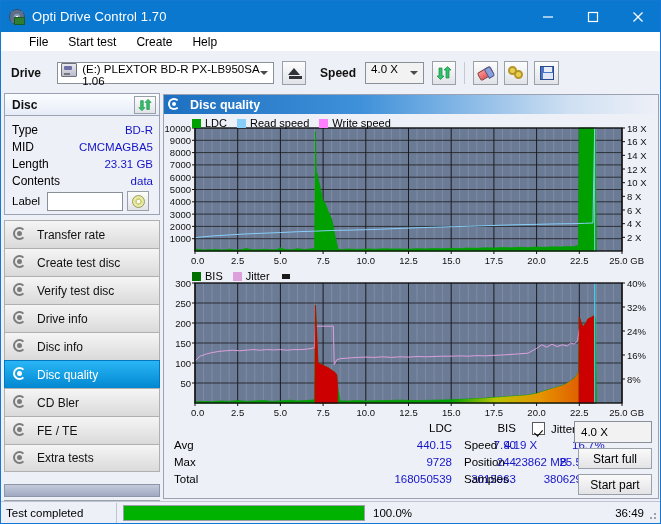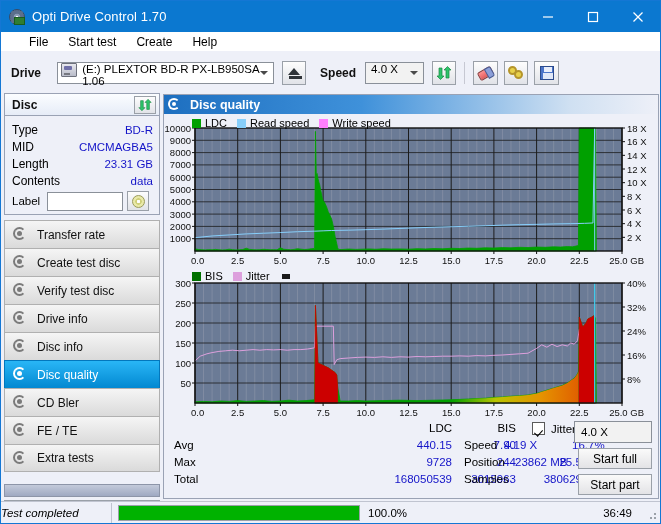--- a/index.html
+++ b/index.html
@@ -256,28 +256,28 @@
     position: absolute; height: 22px; background: #f2f2f2; border: 1px solid #8a9099;
     display: flex; align-items: center; padding-left: 6px; font-size: 11.5px;
   }
 
   
   .statusbar {
     position: absolute; left: 0; bottom: 0; width: 659px; height: 22px;
     background: #eef0f8; border-top: 1px solid #c0c4d0;
     display: flex; align-items: center;
   }
-  .sb-text { font-size: 11.5px; color: #000; width: 110px; font-style: italic; }
+  .sb-text { margin-left: 5px; font-size: 11.5px; color: #000; width: 110px; }
   .sb-sep { width: 1px; height: 20px; background: #c0c4d0; }
   .progress-outer {
     margin-left: 6px; width: 242px; height: 16px; background: #fff; border: 1px solid #9aa0a8;
   }
   .progress-inner { height: 100%; background: #00b200; }
   .sb-pct { margin-left: 8px; font-size: 11.5px; width: 60px; }
-  .sb-time { margin-left: auto; margin-right: 28px; font-size: 11.5px; }
+  .sb-time { margin-left: auto; margin-right: 16px; font-size: 11.5px; }
   .grip {
     position: absolute; right: 2px; bottom: 2px; width: 12px; height: 12px;
     background:
       radial-gradient(circle 1px at 9px 9px, #9aa0a8 99%, transparent) ,
       radial-gradient(circle 1px at 5px 9px, #9aa0a8 99%, transparent),
       radial-gradient(circle 1px at 9px 5px, #9aa0a8 99%, transparent);
   }
 </style>
 </head>
 <body>

